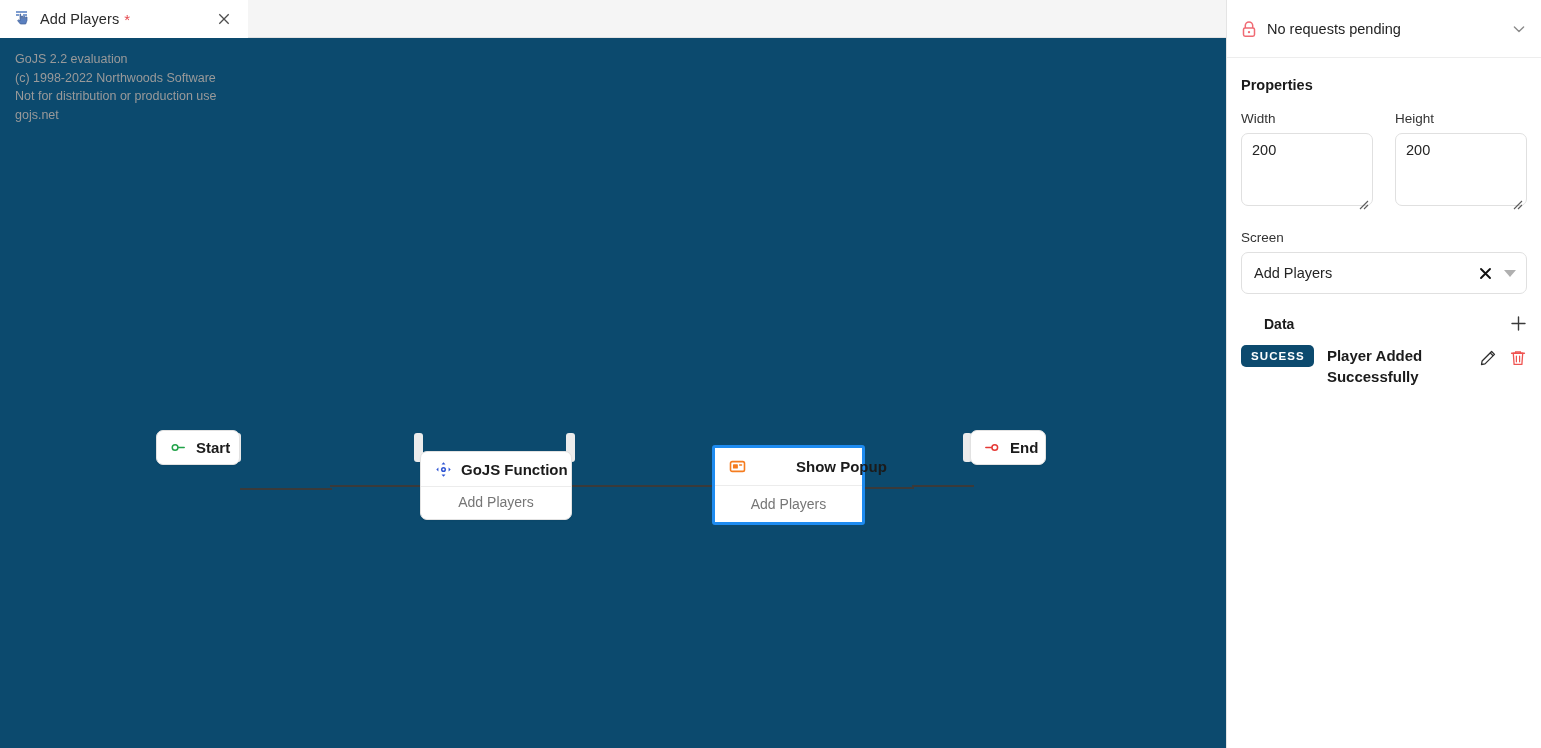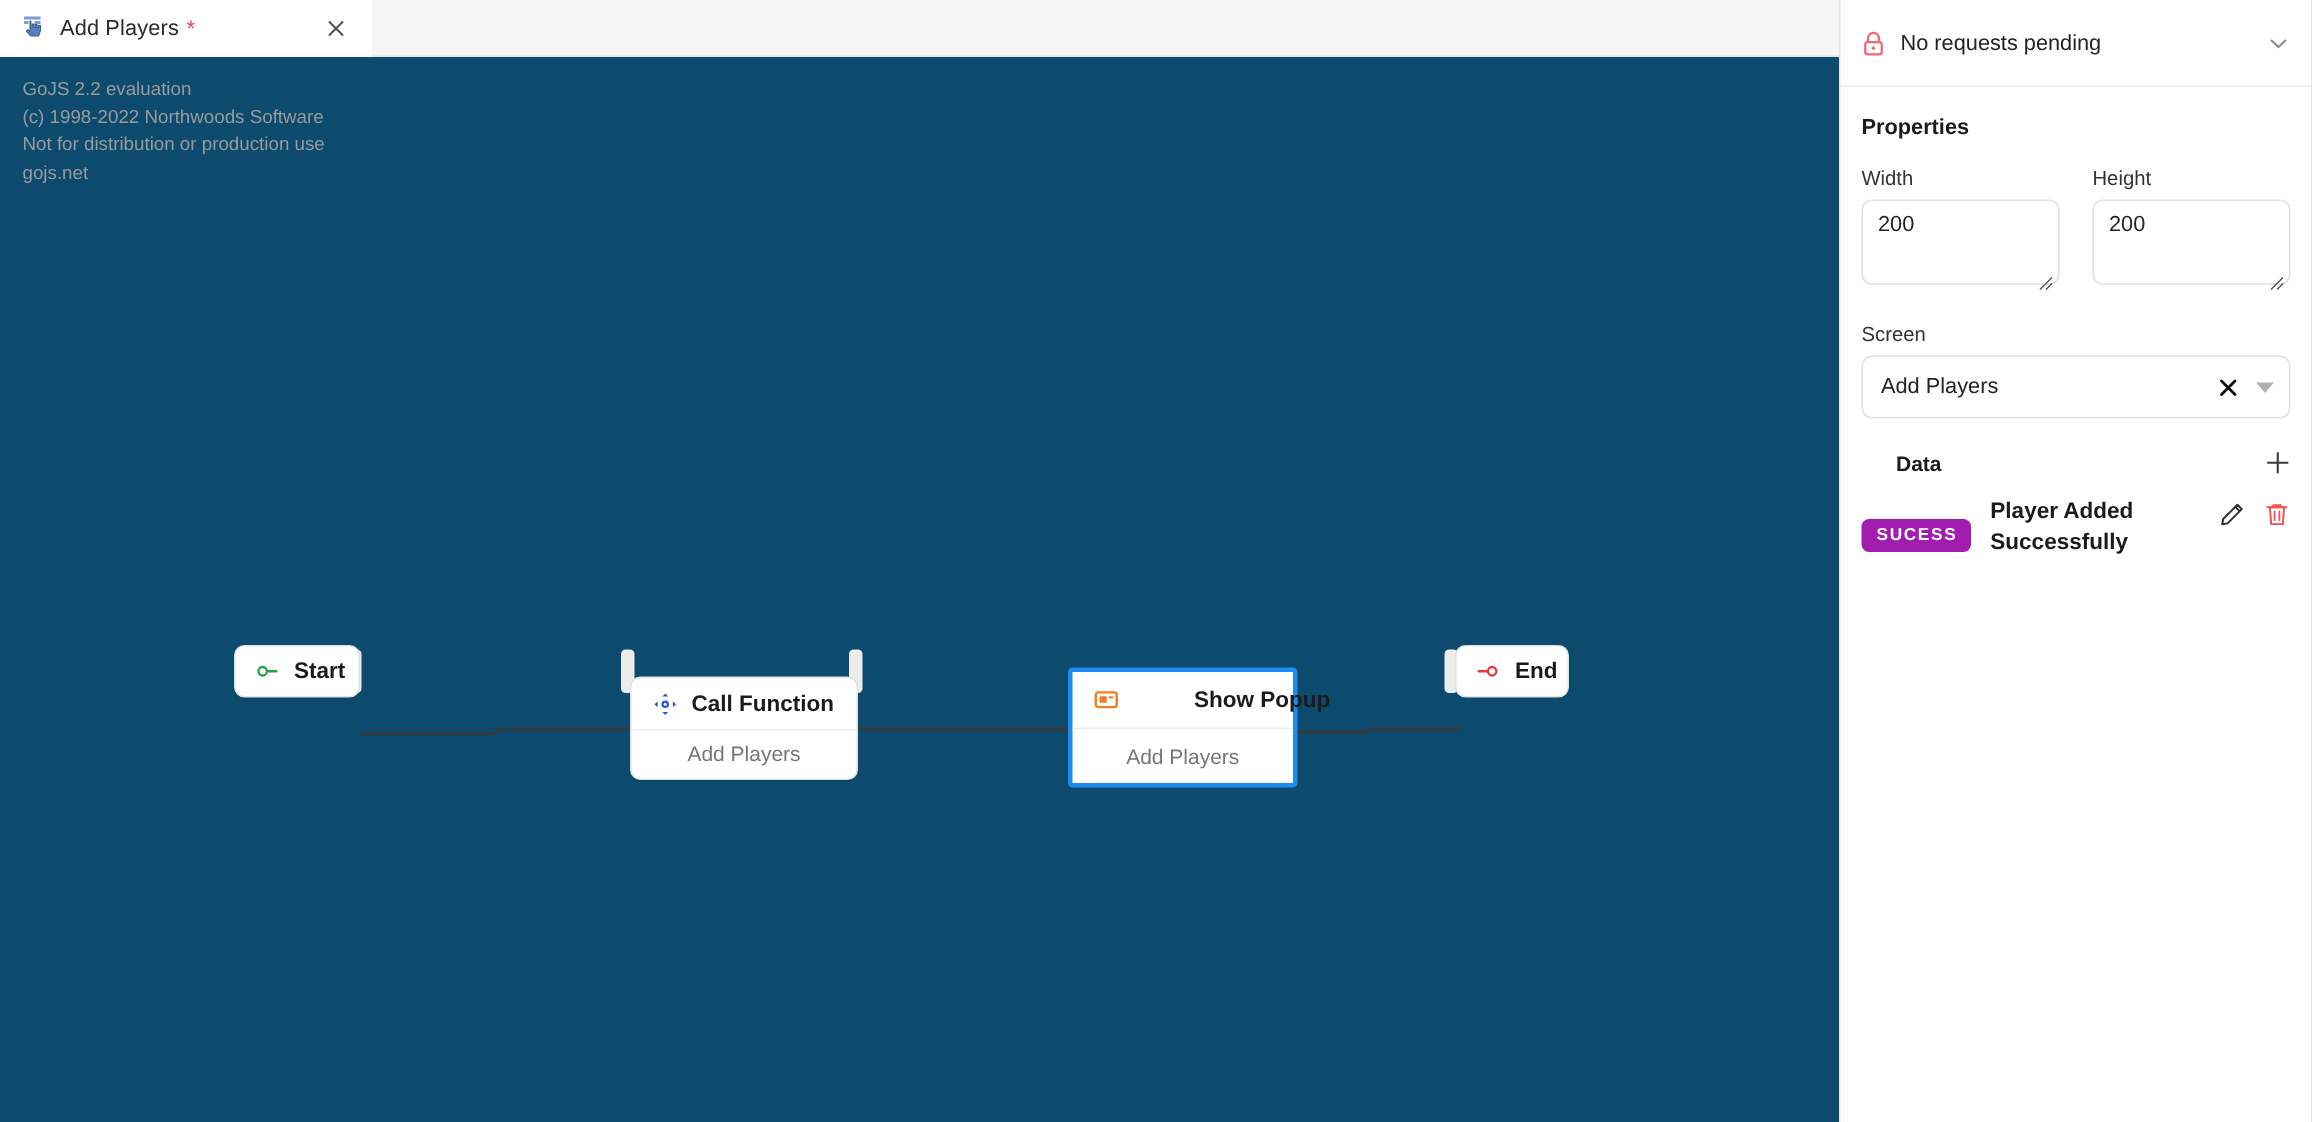--- a/index.html
+++ b/index.html
@@ -109,21 +109,21 @@
   .panel { padding: 0 14px; }
   .panel-title {
     font-size: 14.5px; font-weight: bold; color: #1b1b1b;
     margin: 19px 0 0 0;
   }
   .field-row { display: flex; gap: 22px; margin-top: 18px; }
   .field { flex: 1; min-width: 0; }
   .field-label { font-size: 13.5px; color: #333; margin-bottom: 7px; display:block; }
   .ta-wrap { position: relative; }
   textarea.ta {
-    width: 100%; height: 57px;
+    width: 100%; height: 73px;
     border: 1px solid #e0e0e0; border-radius: 7px;
     font-family: "Liberation Sans", sans-serif;
     font-size: 14.5px; color: #242424;
     padding: 8px 10px; resize: none; outline: none;
     background: #fff;
   }
   .grip { position:absolute; right:4px; bottom:3px; width:11px; height:11px; pointer-events:none; }
 
   .sec-label { font-size: 13.5px; color: #333; margin: 20px 0 7px; display:block; }
   .select {
@@ -135,23 +135,23 @@
   .select .sel-caret { width: 0; height: 0;
     border-left: 6px solid transparent; border-right: 6px solid transparent;
     border-top: 7px solid #b0b0b0; }
 
   .data-hdr { display:flex; align-items:center; margin-top: 21px; padding-left: 23px; }
   .data-hdr .dh-title { flex:1; font-size:14px; font-weight:bold; color:#1b1b1b; }
   .data-hdr .plus { width:17px; height:17px; color:#3a3a3a; }
 
   .data-row { display:flex; align-items:flex-start; margin-top: 13px; }
   .badge {
-    background:#a21caf; color:#ffffff; border-radius: 5px;
+    background:#0c4a6e; color:#ffffff; border-radius: 5px;
     font-size: 11.5px; font-weight: bold; letter-spacing: 1.1px;
-    padding: 5px 9px 5px 10px; white-space:nowrap; margin-top: 16px;
+    padding: 5px 9px 5px 10px; white-space:nowrap; margin-top: 0;
   }
   .data-text {
     flex: 1; font-size: 15px; font-weight: bold; color: #1b1b1b;
     line-height: 21px; margin-left: 13px; margin-right: 6px;
   }
   .data-act { width: 18px; height: 18px; margin-top: 4px; }
   .data-act.edit { margin-right: 12px; color:#2e2e2e; }
   .data-act.del { color:#ef5350; }
 </style>
 </head>
@@ -211,21 +211,21 @@
 
     <div class="node" style="left:420px; top:413px; width:152px; height:69px;">
       <div class="node-head">
         <span class="n-icon">
           <svg viewBox="0 0 18 18" width="17" height="17">
             <path d="M9 1.4 L11.1 3.6 H6.9z M9 16.6 L6.9 14.4 H11.1z M1.4 9 L3.6 6.9 V11.1z M16.6 9 L14.4 11.1 V6.9z" fill="#2f55d4"></path>
             <circle cx="9" cy="9" r="2.7" fill="#2f55d4"></circle>
             <circle cx="9" cy="9" r="1.1" fill="#ffffff"></circle>
           </svg>
         </span>
-        <span class="n-title">Call Function</span>
+        <span class="n-title">GoJS Function</span>
       </div>
       <div class="node-sub">Add Players</div>
     </div>
 
     <div class="node selected" style="left:712px; top:407px; width:153px; height:80px;">
       <div class="node-head" style="height:37px;gap:41px;">
         <span class="n-icon">
           <svg viewBox="0 0 18 18" width="17" height="17">
             <rect x="1.6" y="3.8" width="14.8" height="10.4" rx="1.8" fill="none" stroke="#f57c1f" stroke-width="1.7"></rect>
             <rect x="4.2" y="6.6" width="5.2" height="4.6" rx=".7" fill="#f57c1f"></rect>

